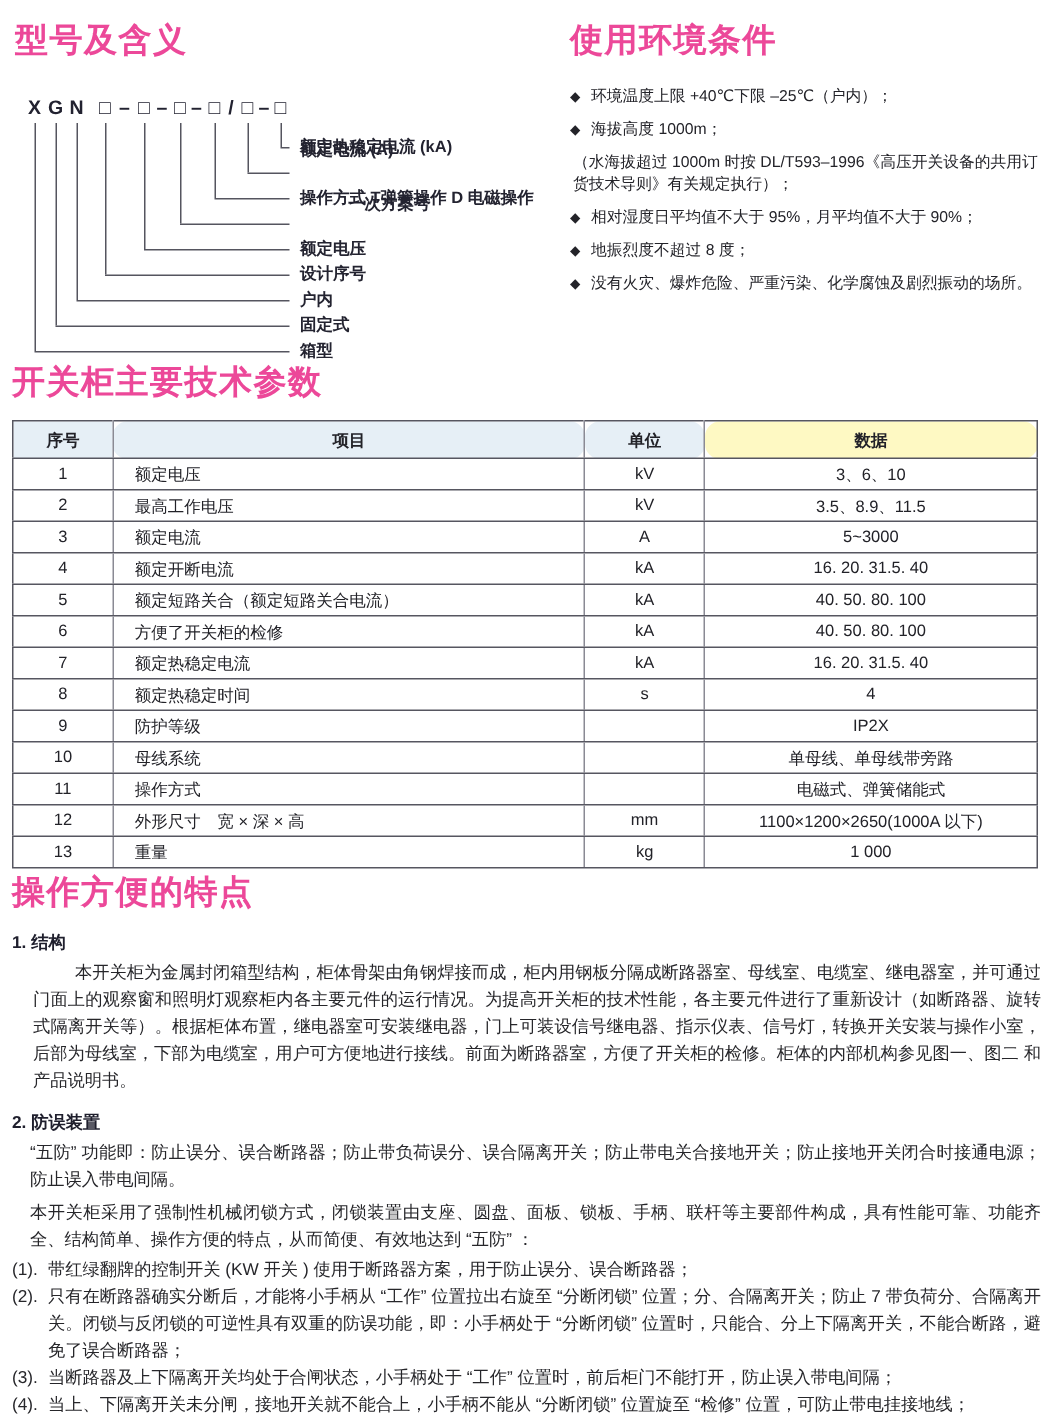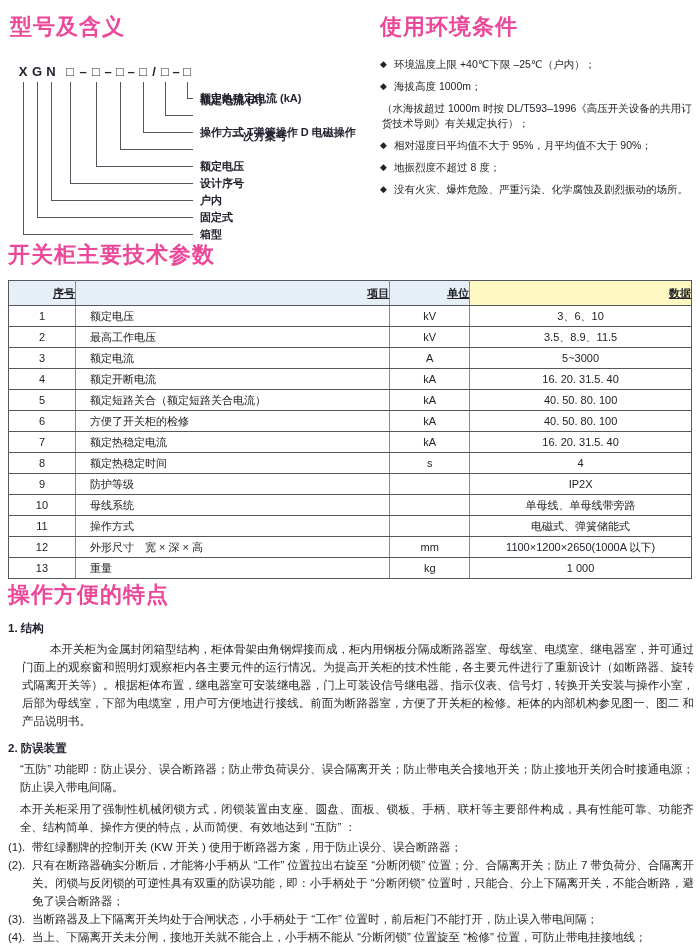--- a/index.html
+++ b/index.html
@@ -48,26 +48,25 @@
   .env-item .env-text { flex: 1; }
 
   
   #params-block { position: absolute; left: 8px; top: 240px; width: 684px; }
   #params-table {
     margin-top: 10px; width: 684px; border-collapse: collapse;
     font-size: 11px; color: #222228;
     border: 1px solid #565660;
   }
   #params-table th {
-    height: 25px; font-weight: bold; text-align: right;
+    height: 25px; font-weight: bold; text-align: center;
     border-bottom: 1px solid #565660;
-    text-decoration: underline;
   }
   #params-table td { height: 21px; text-align: center; border-bottom: 1px solid #565660; }
-  #params-table .v-sep { border-left: 1px solid #8a8a94; }
+  #params-table .v-sep { border-left: 1px solid #8a8a94; border-radius: 10px; }
   #params-table td.item-col { text-align: left; padding-left: 14px; }
   .col-no { width: 67px; } .col-item { width: 315px; }
   .col-unit { width: 80px; } .col-data { width: 222px; }
 
   
   #structure-block { position: absolute; left: 8px; top: 580px; width: 686px; }
   .sub-heading { font-size: 11.5px; font-weight: bold; color: #1f1f2d; margin-top: 11px; }
   .body-para {
     font-size: 11.5px; line-height: 18px; color: #26262a;
     text-align: justify; margin-top: 4px;

